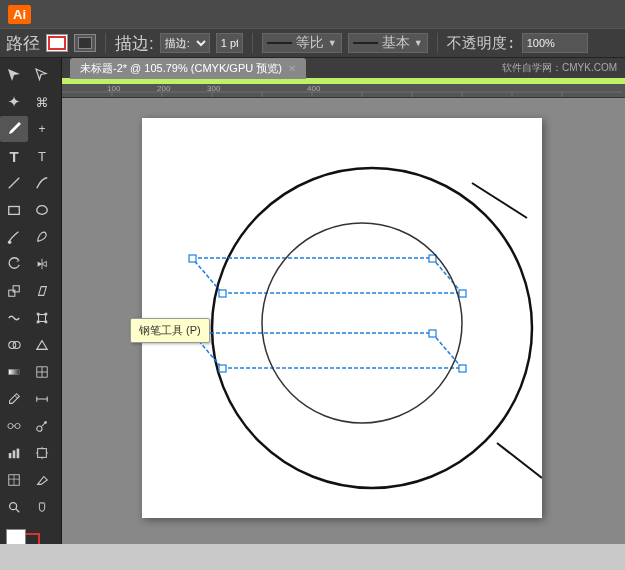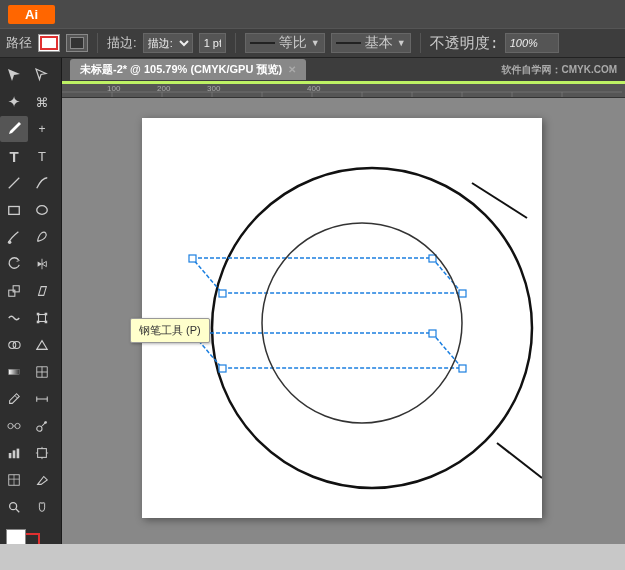--- a/index.html
+++ b/index.html
@@ -6,34 +6,34 @@
     body { width: 625px; height: 570px; overflow: hidden; font-family: 'Arial', sans-serif; font-size: 12px; background: #c8c8c8; }
 
     
     #title-bar {
       width: 100%; height: 28px; background: #4a4a4a;
       display: flex; align-items: center; padding: 0 8px;
       color: #ccc; font-size: 12px;
     }
     #ai-logo {
       background: #ff6600; color: white; font-weight: bold;
-      font-size: 13px; padding: 2px 17px; margin-right: 8px; border-radius: 2px;
+      font-size: 13px; padding: 2px 5px; margin-right: 8px; border-radius: 2px;
     }
     #menu-bar {
       display: flex; gap: 14px; font-size: 12px; color: #ddd;
     }
     #menu-bar span { cursor: pointer; }
 
     
     #toolbar {
       width: 100%; height: 30px; background: #3d3d3d;
       display: flex; align-items: center; padding: 0 6px; gap: 6px;
       border-top: 1px solid #555; border-bottom: 1px solid #222;
     }
-    .toolbar-label { color: #ccc; font-size: 13px; }
+    .toolbar-label { color: #ccc; font-size: 17px; }
     .toolbar-input {
       background: #555; border: 1px solid #666; color: #eee;
       font-size: 11px; padding: 1px 4px; height: 20px; width: 45px;
     }
     .toolbar-sep { width: 1px; height: 20px; background: #555; margin: 0 3px; }
     .toolbar-select {
       background: #555; border: 1px solid #666; color: #eee;
       font-size: 11px; height: 20px;
     }
     .opacity-label { color: #ccc; font-size: 15px; font-family: Liberation Mono, monospace; }
@@ -58,21 +58,21 @@
     }
     .tool-btn.active { background: #555; color: white; }
     .tool-btn svg { width: 16px; height: 16px; fill: currentColor; }
 
     
     #canvas-area {
       flex: 1; background: #888; position: relative; overflow: hidden;
     }
     #tab-bar {
       height: 26px; background: #3d3d3d; display: flex; align-items: center;
-      padding: 0 8px; border-bottom: 3px solid #bef264; font-weight: bold;
+      padding: 0 8px; border-bottom: 6px solid #bef264;
     }
     .doc-tab {
       background: #666; color: #ddd; font-size: 11px; padding: 3px 10px;
       border-radius: 3px 3px 0 0; display: flex; align-items: center; gap: 6px;
       cursor: pointer;
     }
     .doc-tab.active { background: #888; color: white; }
     .tab-close { color: #aaa; font-size: 10px; cursor: pointer; }
     .site-info { margin-left: auto; color: #aaa; font-size: 10px; }
 
@@ -127,21 +127,21 @@
     <span style="color:#ccc;font-size:9px;">▼</span>
   </div>
 
   <div style="width:80px;height:20px;background:#555;border:1px solid #666;display:flex;align-items:center;padding:0 4px;gap:4px;">
     <div style="flex:1;height:1.5px;background:#222;"></div>
     <span style="color:#ccc;font-size:14px;">基本</span>
     <span style="color:#ccc;font-size:9px;">▼</span>
   </div>
   <div class="toolbar-sep"></div>
   <span class="opacity-label">不透明度:</span>
-  <input class="toolbar-input" value="100%" style="width: 54px; font-style: italic;">
+  <input class="toolbar-input" value="100%" style="width: 66px;">
 </div>
 
 <div id="doc-area">
 
   <div id="toolbox">
 
     <div class="tool-row">
       <div class="tool-btn" title="选择工具">
         <svg viewBox="0 0 16 16">
             <path d="M2 2l12 5-6 1-2 6z"></path>

